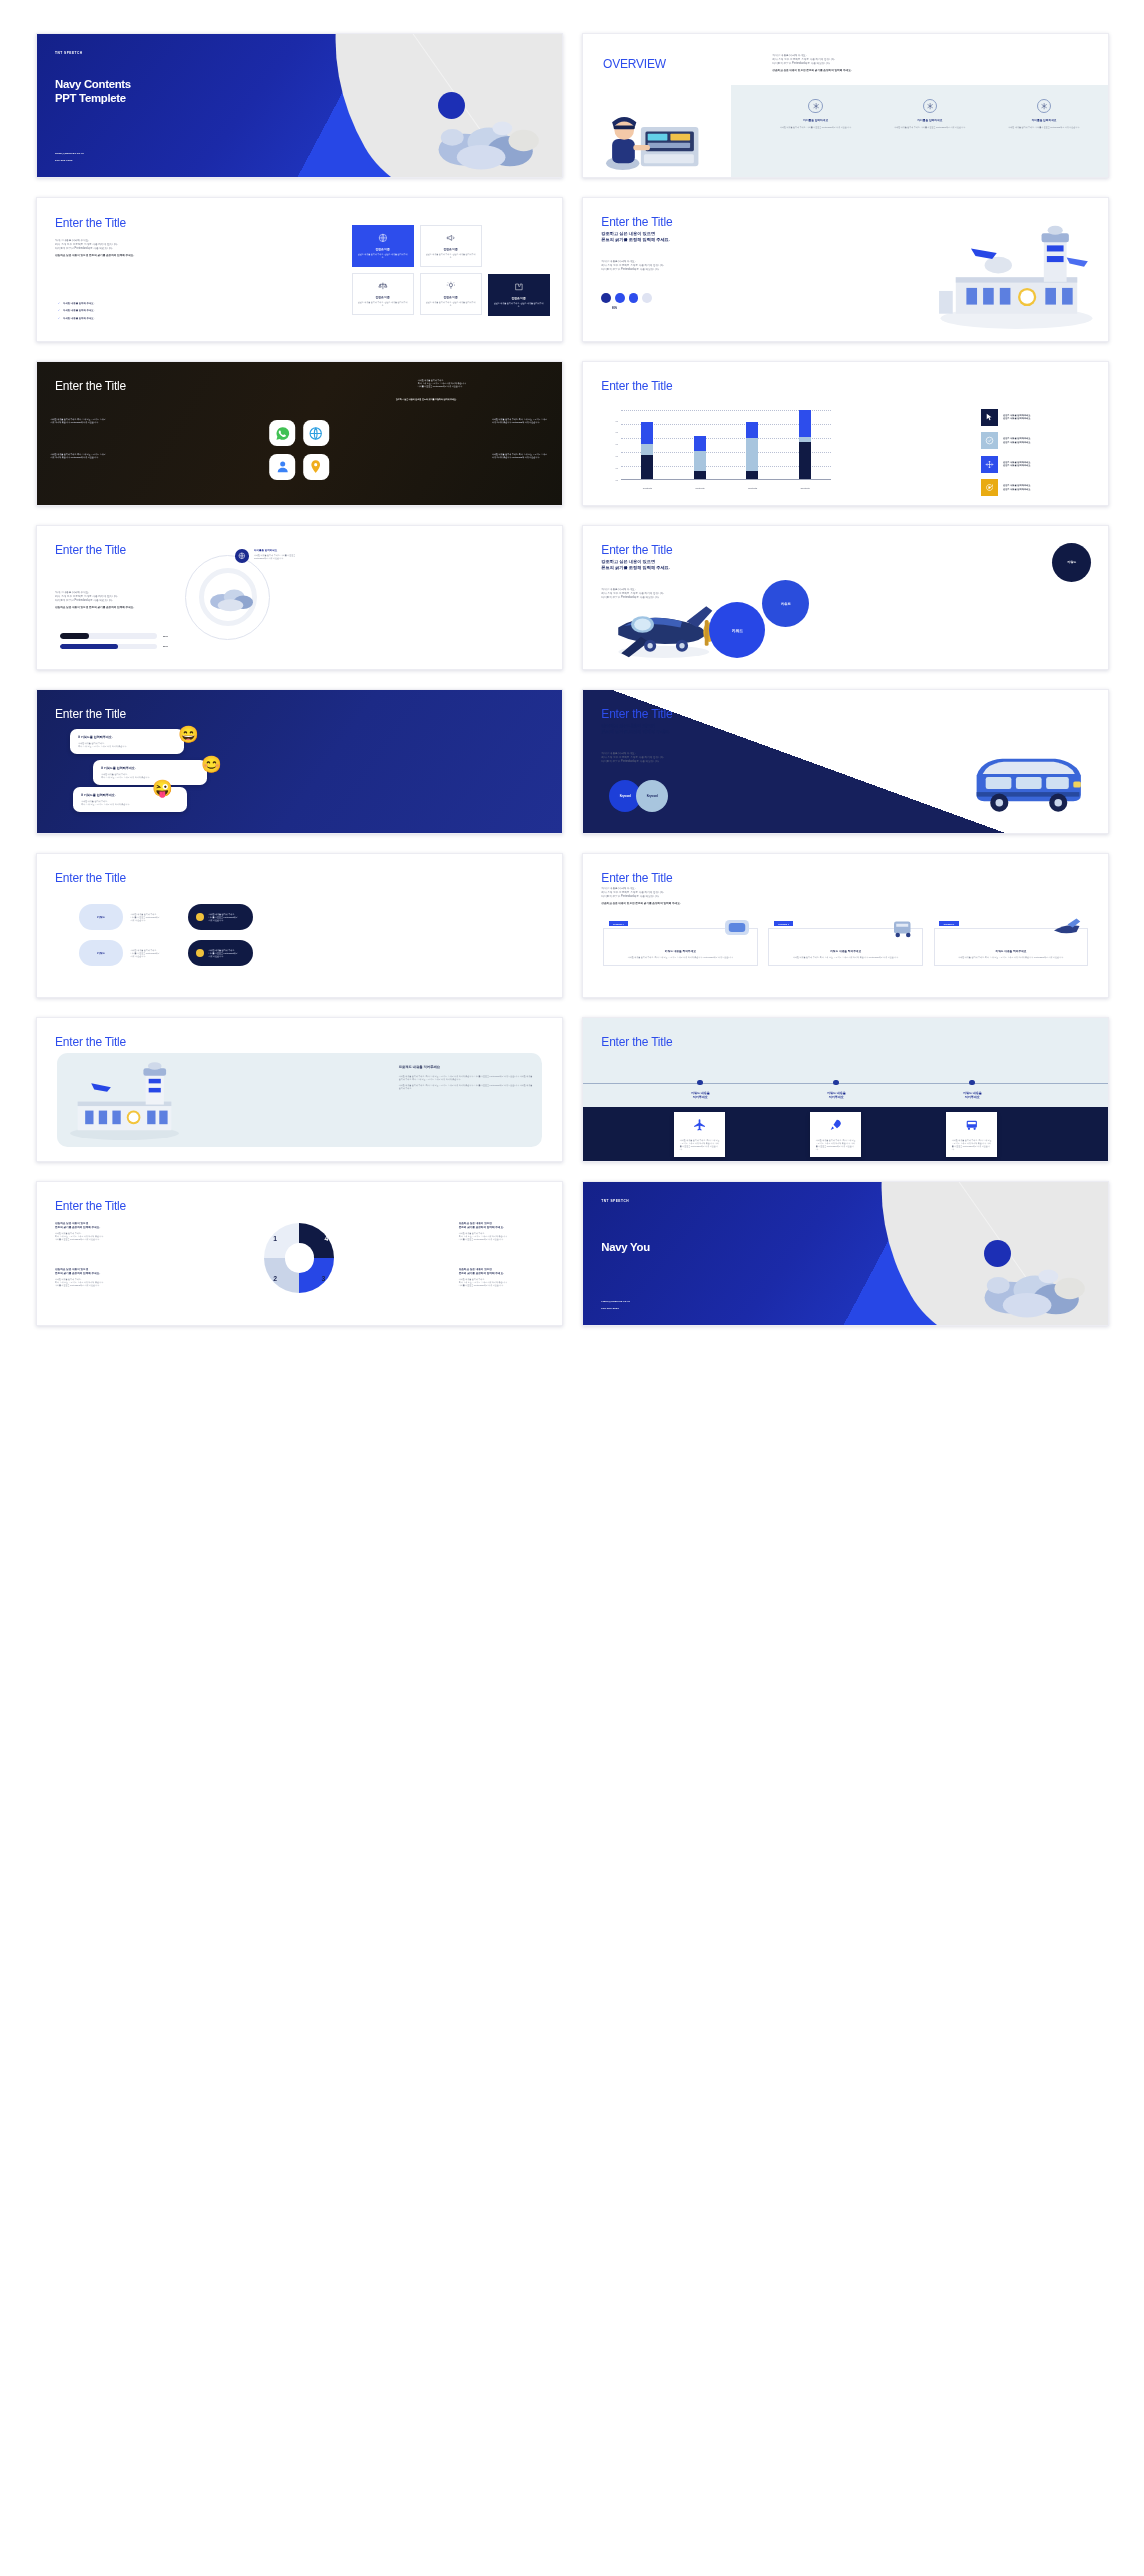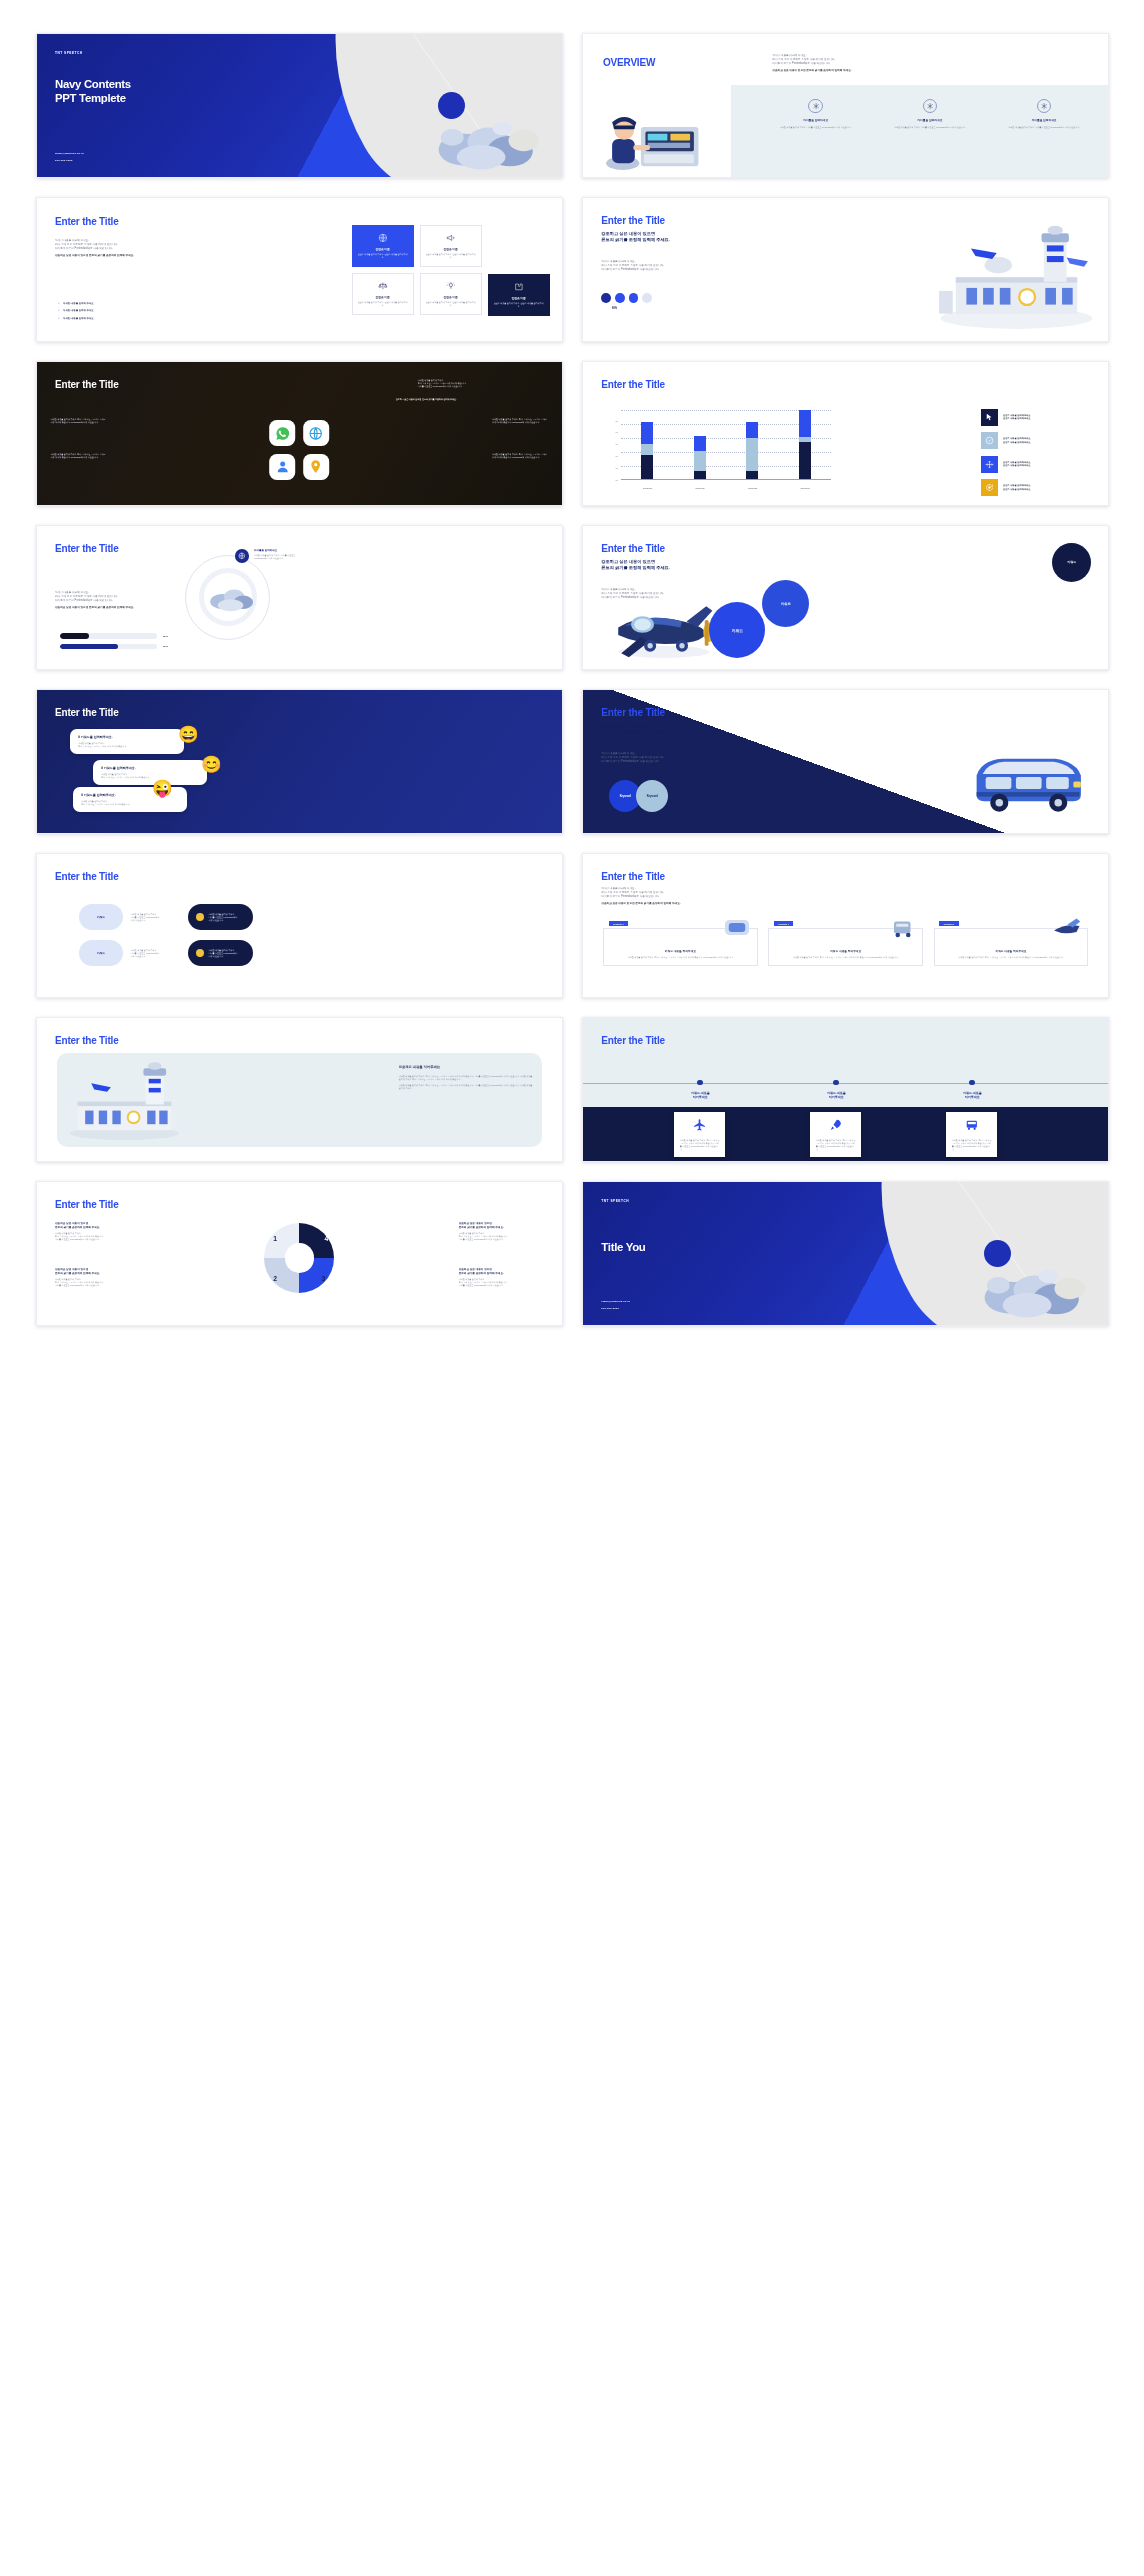--- a/index.html
+++ b/index.html
@@ -17,21 +17,21 @@
     grid-auto-rows:145px;
     column-gap:19.7px; row-gap:19px;
   }
   .slide {
     position:relative; overflow:hidden;
     background:#fff;
     box-shadow:0 0.8px 3.8px rgba(30,40,90,.16);
     border:0.8px solid #ececf2;
   }
   
-  .ttl-blue { color:#2D4DEC; font-weight:bold; font-size:10px; letter-spacing:-0.2px; }
+  .ttl-blue { color:#2D4DEC; font-weight:normal; font-size:12px; letter-spacing:-0.2px; }
   .body-kr { font-size:2.6px; line-height:1.55; color:#6a6f80; white-space:pre-line; }
   .body-kr-b { font-size:2.6px; line-height:1.55; color:#2b2f3b; font-weight:bold; margin-top:3px;}
   .mini { font-size:2px; line-height:1.5; color:#7a8092; white-space:pre-line; }
   .mini-w { font-size:2px; line-height:1.5; color:#e6ebff; white-space:pre-line; }
   .sec-h { font-size:4.2px; font-weight:bold; color:#14205c; line-height:1.45; white-space:pre-line;}
   
   .cover { background:linear-gradient(128deg,#142189 0%,#1b2aa8 42%,#2747e6 100%); }
   .cover .swoosh {
     position:absolute; width:326px; height:326px; background:#e8e8e8;
     border-radius:52% 48% 46% 54% / 60% 40% 60% 40%;
@@ -770,21 +770,21 @@
     <svg class="cloud" width="114" height="61" viewBox="0 0 150 80">
       <ellipse cx="40" cy="52" rx="34" ry="21" fill="#aebfe0"></ellipse>
       <ellipse cx="72" cy="42" rx="28" ry="19" fill="#c7d4ea"></ellipse>
       <ellipse cx="100" cy="54" rx="30" ry="20" fill="#8fa5cf"></ellipse>
       <ellipse cx="62" cy="62" rx="32" ry="16" fill="#d3dcef"></ellipse>
       <ellipse cx="118" cy="40" rx="20" ry="14" fill="#e3e3e0"></ellipse>
       <ellipse cx="24" cy="36" rx="15" ry="11" fill="#cfd9ec"></ellipse>
       <ellipse cx="90" cy="24" rx="13" ry="9" fill="#dfe5f2"></ellipse>
     </svg>
     <div class="brand">TNT SPEETCH</div>
-    <h1 style="top:59px;">Title You</h1>
+    <h1 style="top:59px;">Navy You</h1>
     <div class="foot">
       <div>email@address.co.kr</div>
       <div>010.000.0000</div>
     </div>
   </div>
 
 </div>
 
 
 </body></html>

